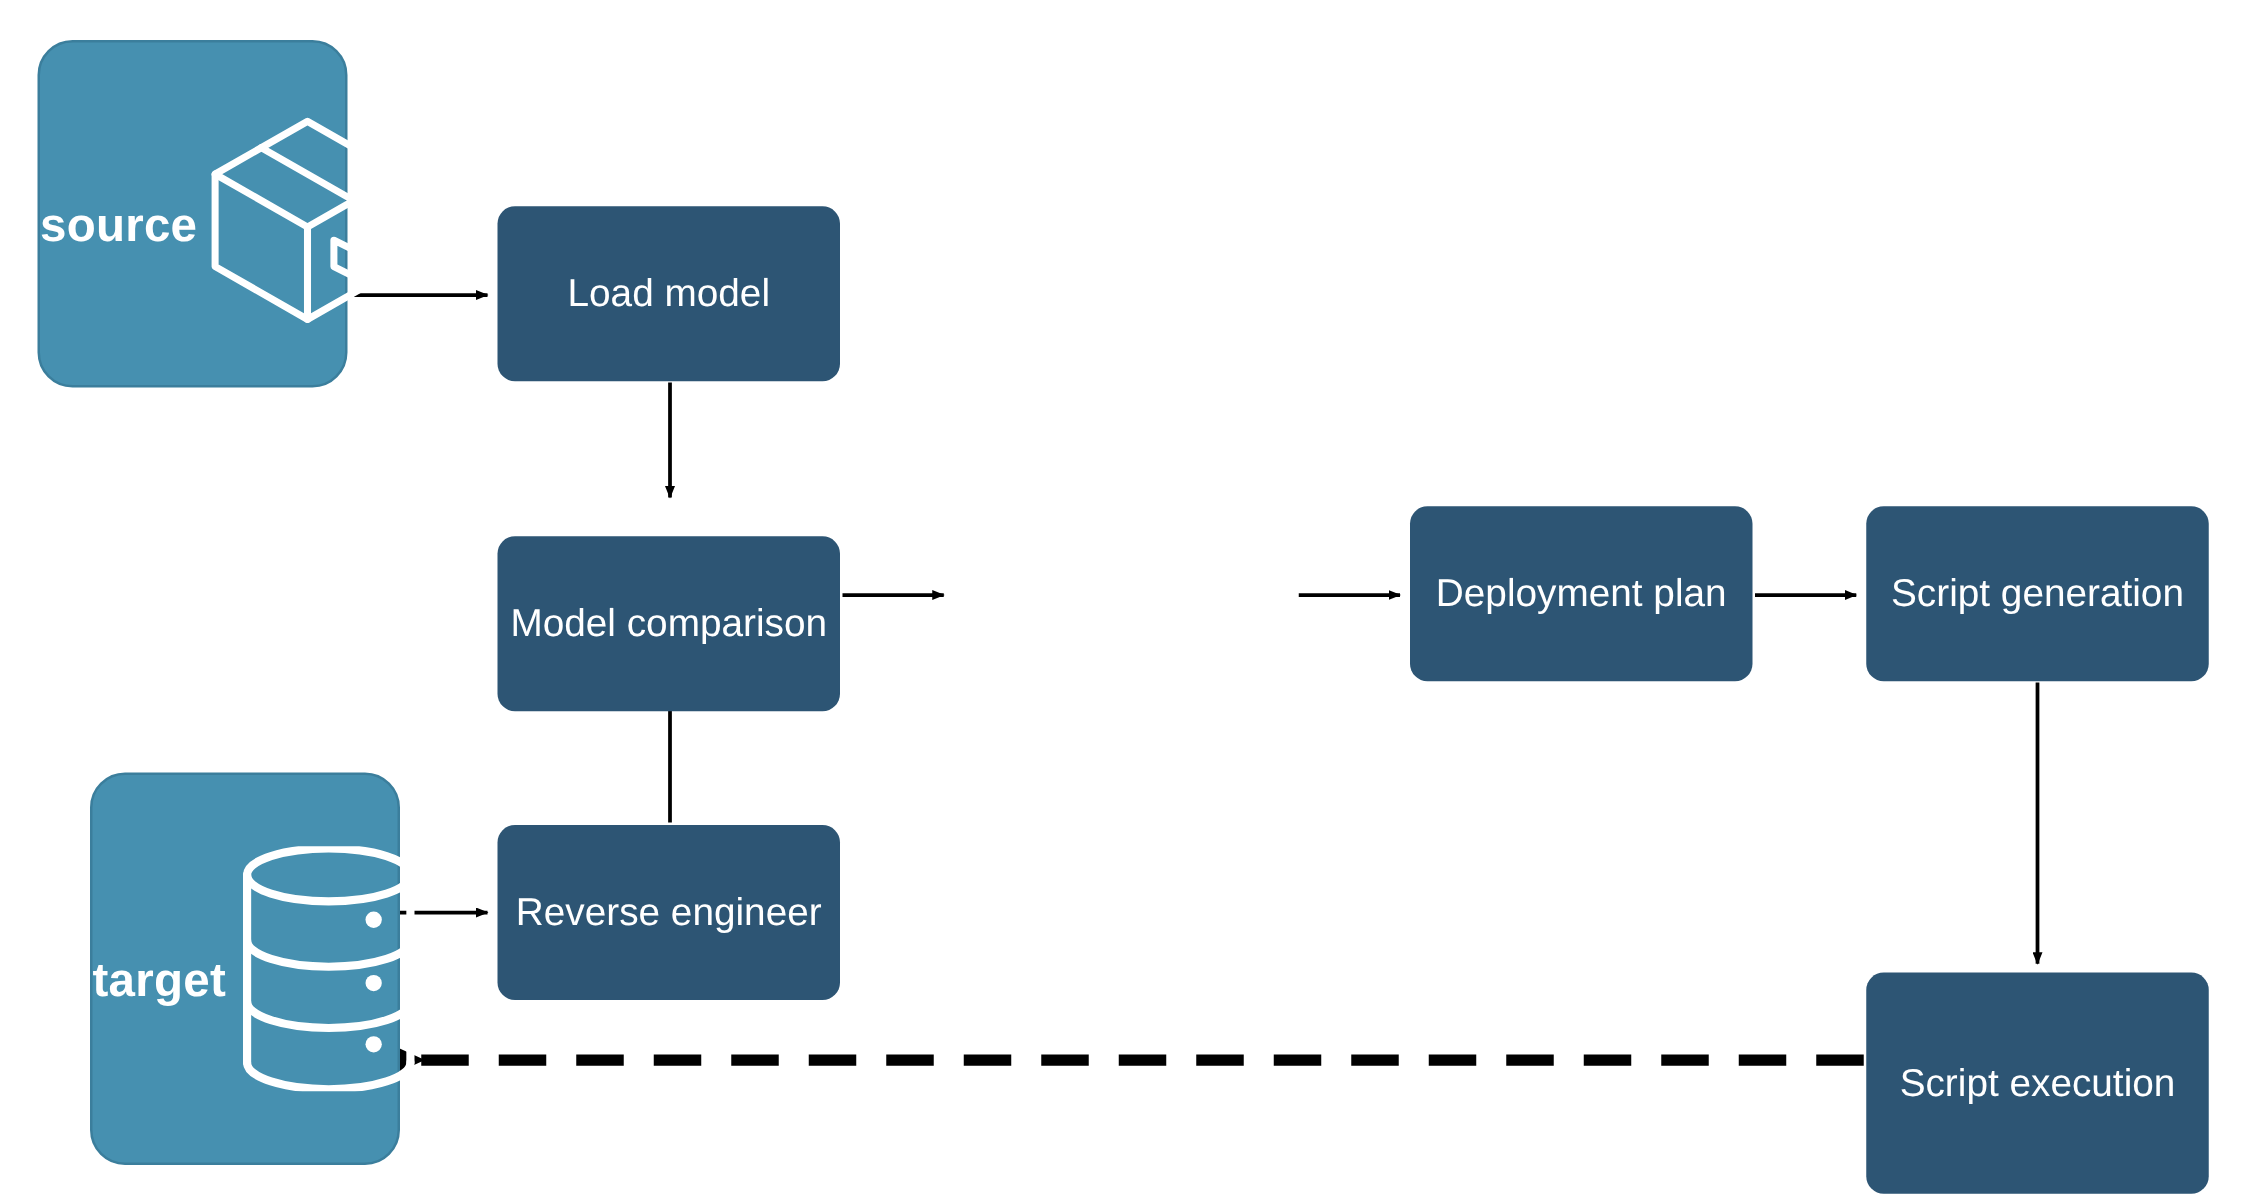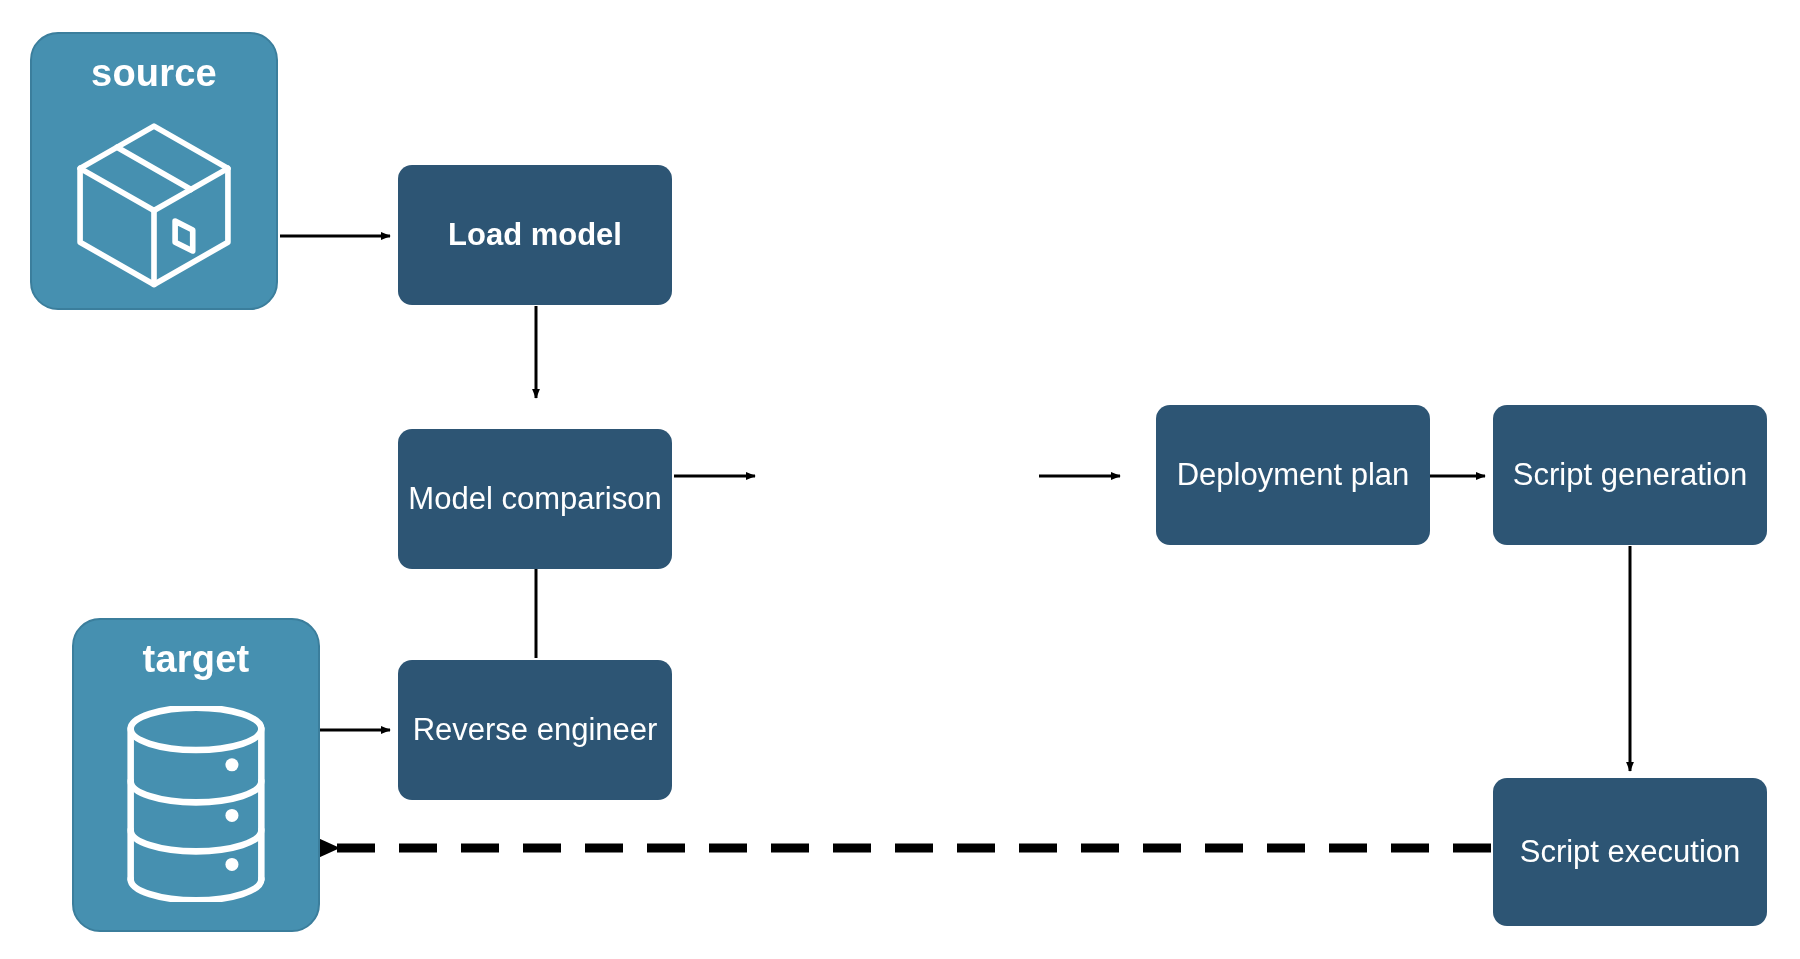--- a/index.html
+++ b/index.html
@@ -20,21 +20,21 @@
     background: #ffffff;
   }
   
   .endpoint-node {
     position: absolute;
     background: #4690b0;
     border: 2px solid #3b7e9c;
     border-radius: 28px;
     box-sizing: border-box;
     display: flex;
-    flex-direction: column;
+    flex-direction: row;
     align-items: center;
   }
   .endpoint-label {
     color: #ffffff;
     font-weight: bold;
     font-size: 38px;
     line-height: 1;
     letter-spacing: 0.2px;
     margin-top: 20px;
     user-select: none;
@@ -140,38 +140,38 @@
 
         <path d="M10 76 A40 13 0 0 0 90 76"></path>
 
         <circle cx="72" cy="36" r="4" fill="#ffffff" stroke="none"></circle>
         <circle cx="72" cy="67" r="4" fill="#ffffff" stroke="none"></circle>
         <circle cx="72" cy="97" r="4" fill="#ffffff" stroke="none"></circle>
       </svg>
     </div>
   </div>
 
-  <div class="process-node" style="left:398px; top:165px; width:274px; height:140px;font-weight:bold;">
+  <div class="process-node" style="left:398px; top:165px; width:274px; height:140px;">
     <span>Load model</span>
   </div>
 
   <div class="process-node" style="left:398px; top:429px; width:274px; height:140px;">
     <span>Model comparison</span>
   </div>
 
 
-  <div class="process-node" style="left:1156px; top:405px; width:274px; height:140px;">
+  <div class="process-node" style="left:1128px; top:405px; width:274px; height:140px;">
     <span>Deployment plan</span>
   </div>
 
   <div class="process-node" style="left:398px; top:660px; width:274px; height:140px;">
     <span>Reverse engineer</span>
   </div>
 
   <div class="process-node" style="left:1493px; top:405px; width:274px; height:140px;">
     <span>Script generation</span>
   </div>
 
-  <div class="process-node" style="left:1493px; top:778px; width:274px; height:148px;">
+  <div class="process-node" style="left:1493px; top:778px; width:274px; height:177px;">
     <span>Script execution</span>
   </div>
 
 </div>
 
 </body></html>

